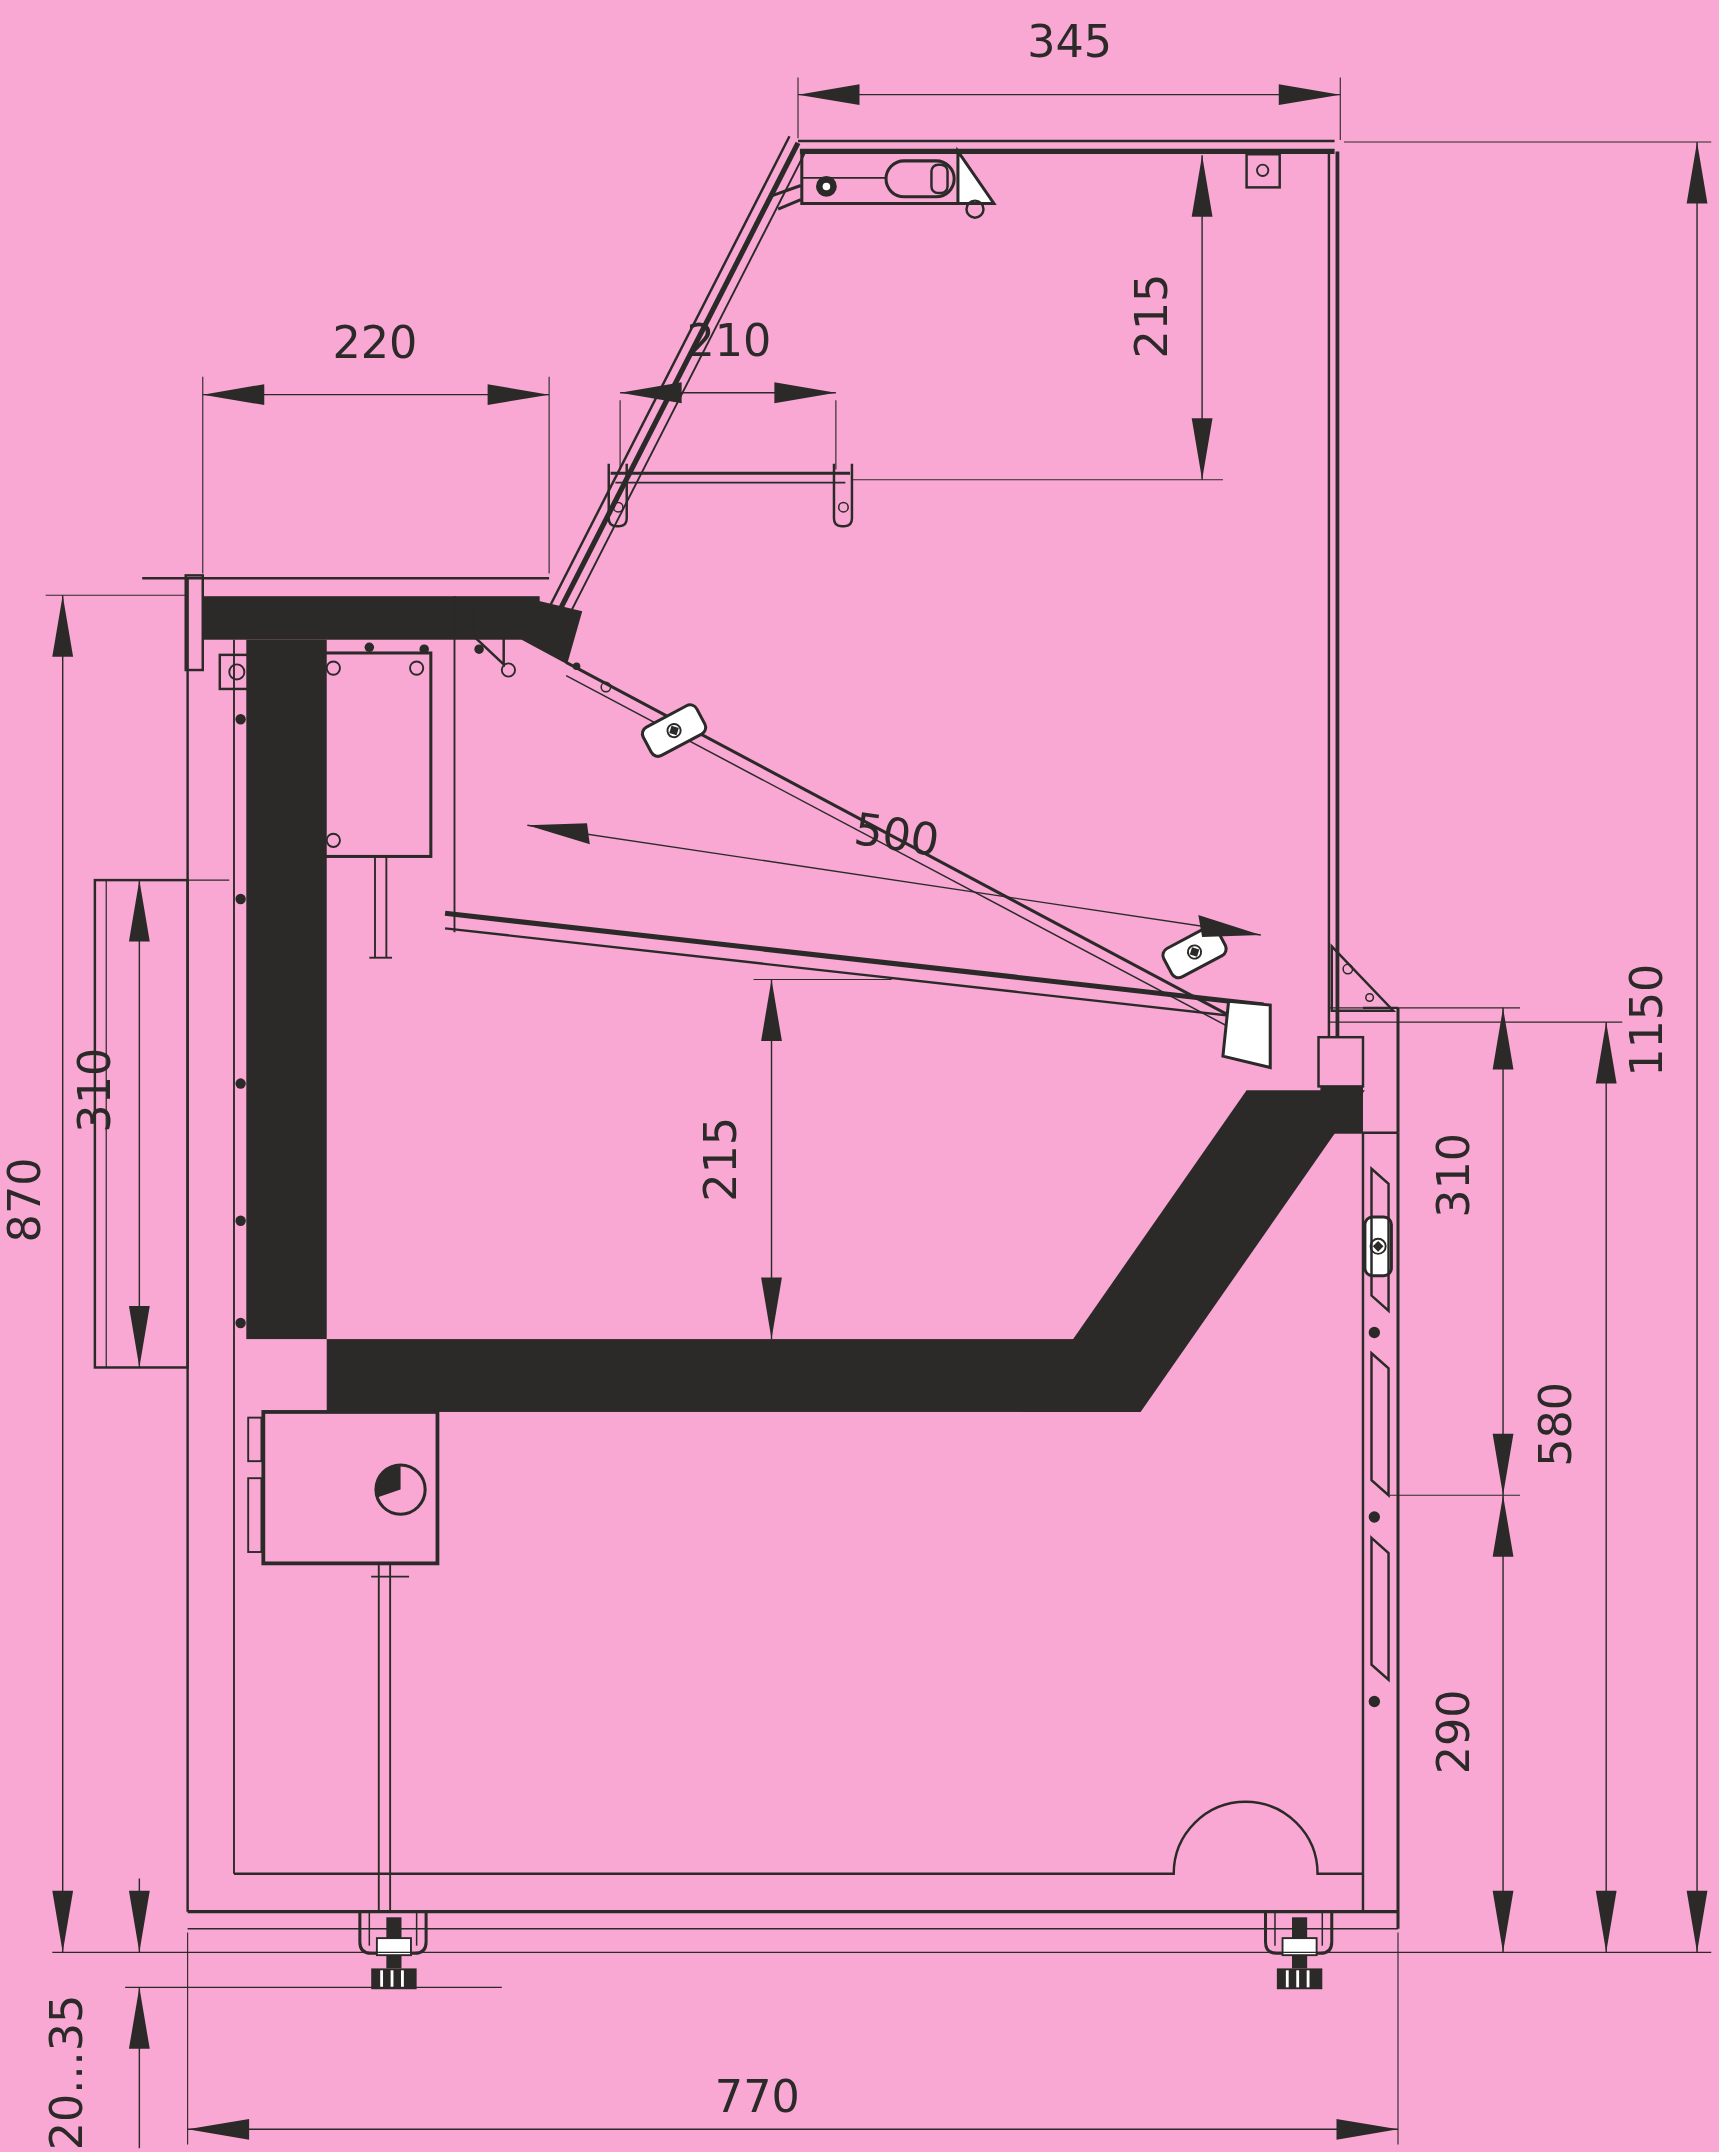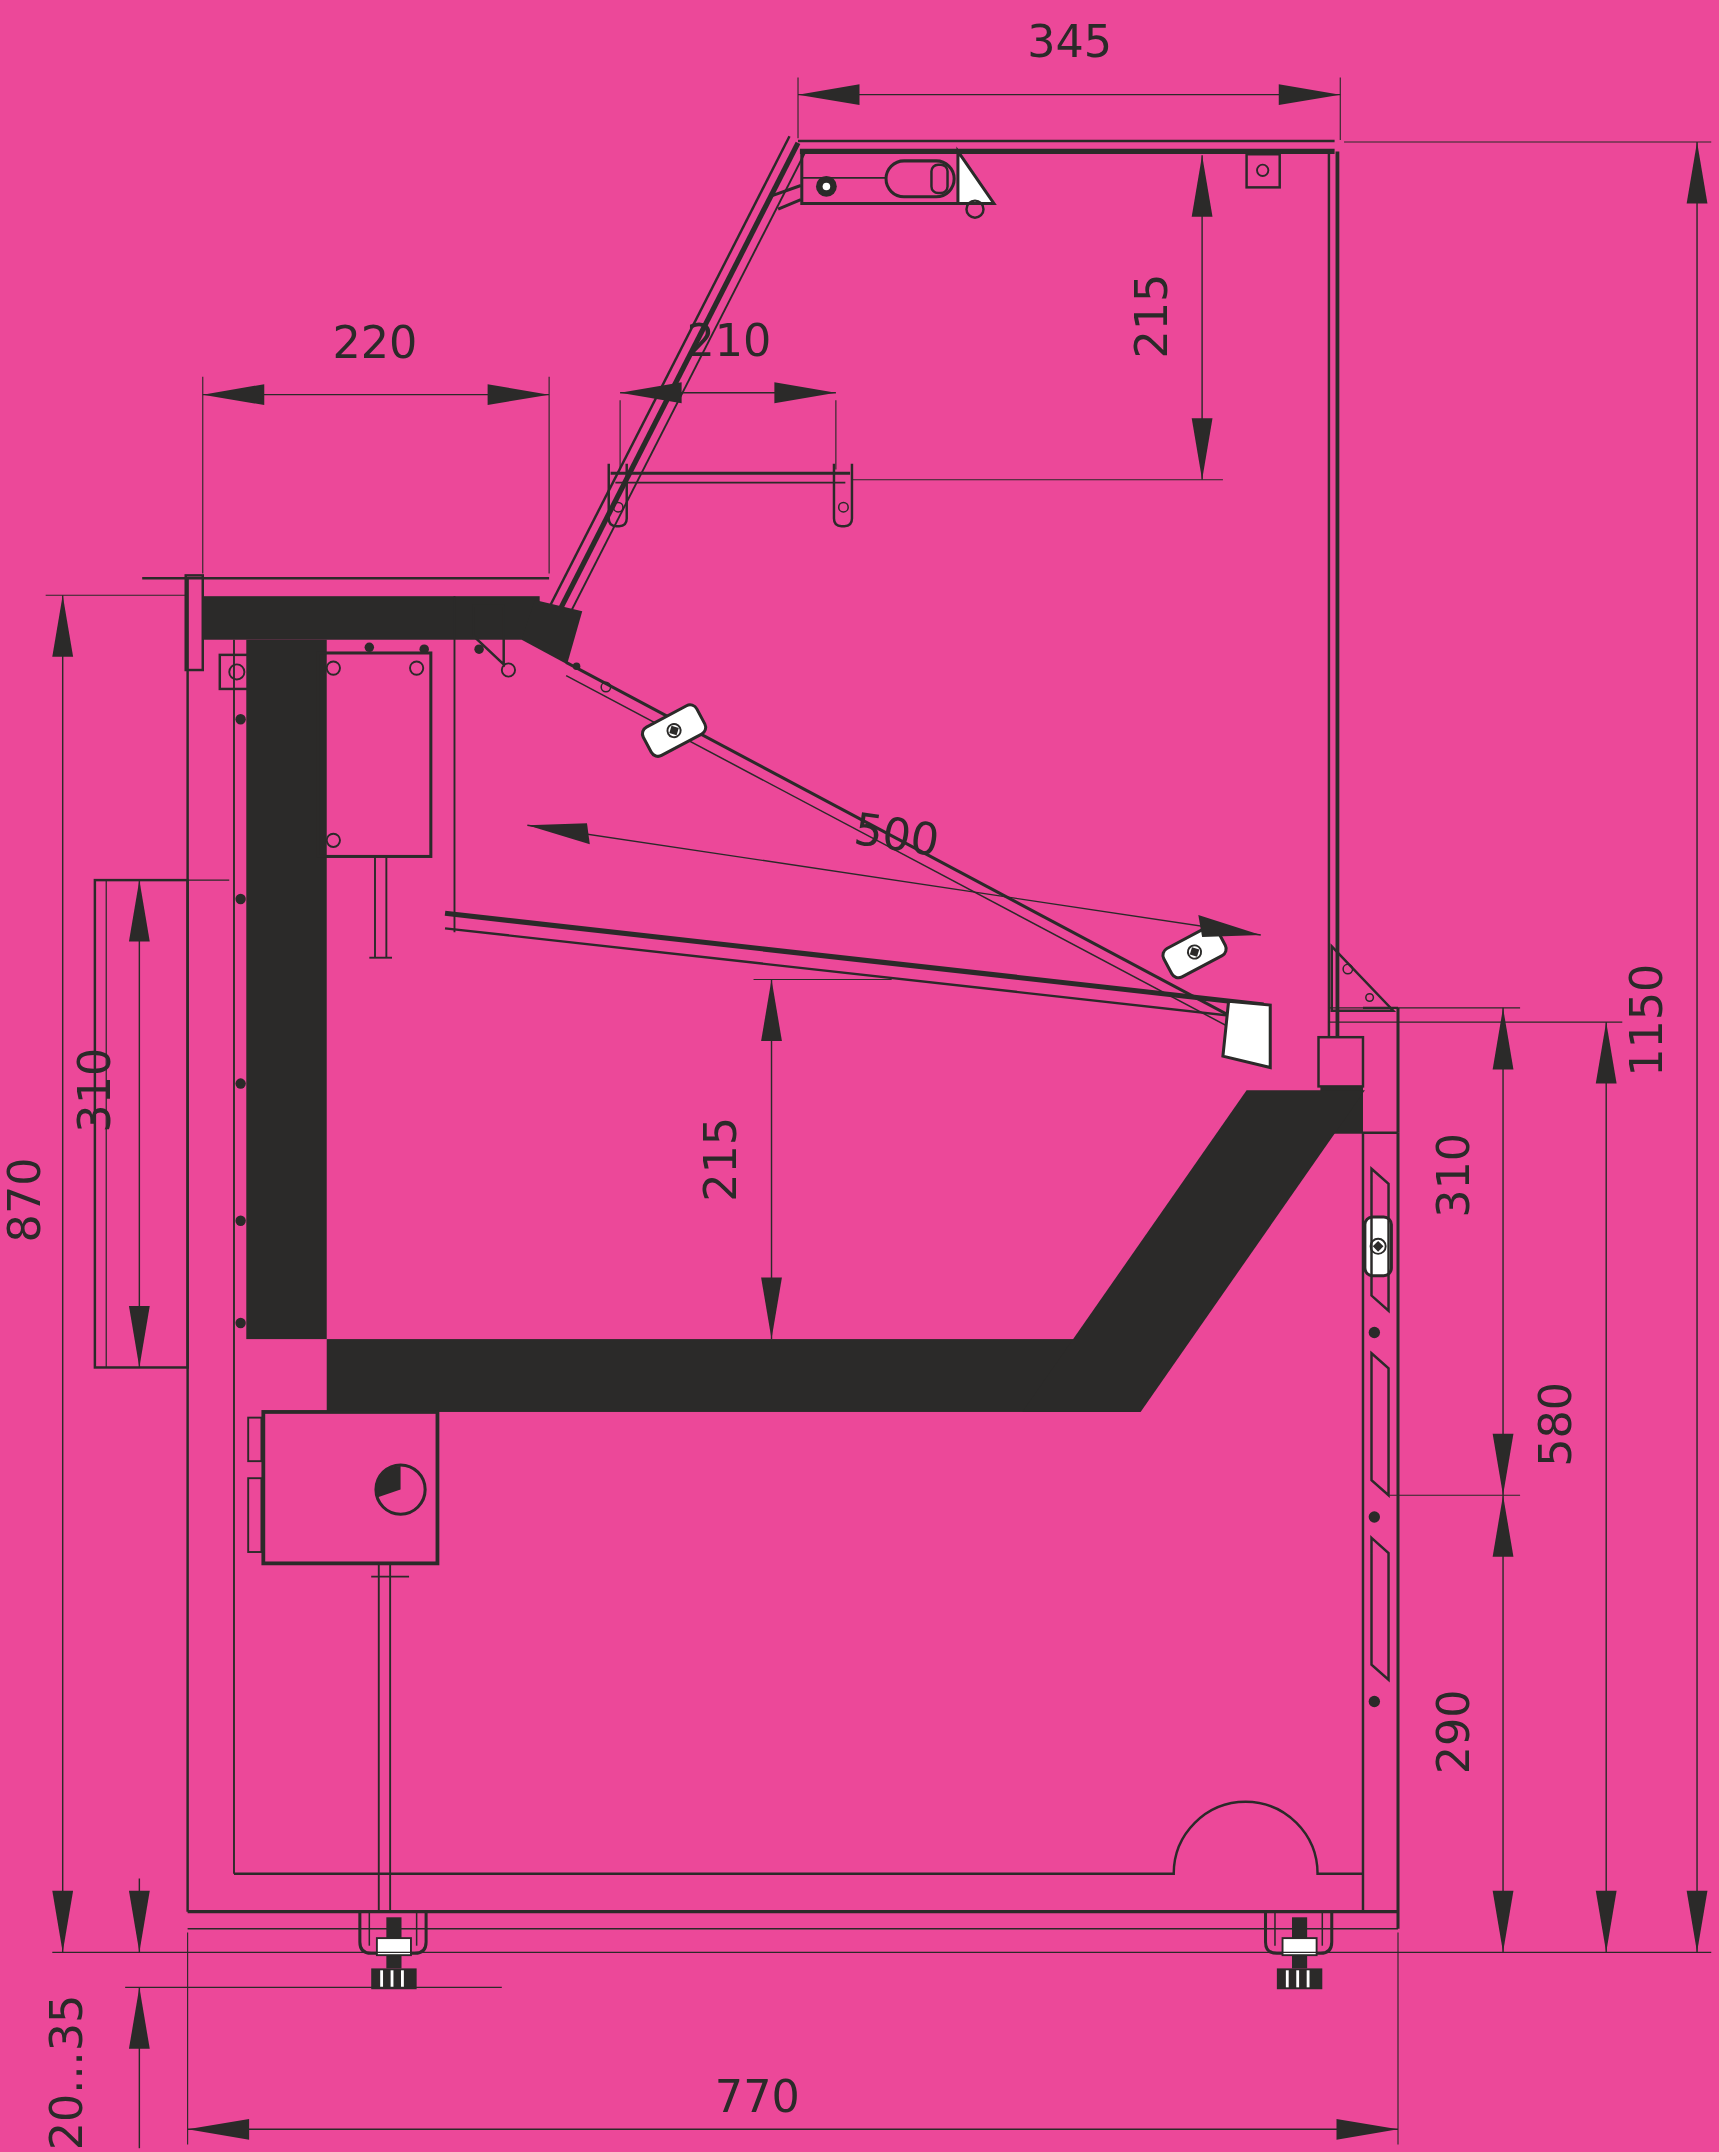--- a/index.html
+++ b/index.html
@@ -1,17 +1,17 @@
 <!DOCTYPE html>
 <html style="font-size:15px"><head>
 <meta charset="utf-8">
 <style>
   html,body{margin:0;padding:0;background:#ffffff;}
   body{font-family:"DejaVu Sans","Liberation Sans",sans-serif;}
-  .stage{width:1720px;height:2152px;position:relative;background:#ec4899;margin:0 auto;}
+  .stage{width:1720px;height:2152px;position:relative;background:#f9a8d4;margin:0 auto;}
   svg{display:block;}
   .ln{stroke:#2b2a29;fill:none;}
   .w1{stroke-width:1.3;}
   .w15{stroke-width:1.6;}
   .w2{stroke-width:2;}
   .w25{stroke-width:2.6;}
   .w3{stroke-width:3.2;}
   .w4{stroke-width:4;}
   .w5{stroke-width:5.5;}
   .fill{fill:#2b2a29;stroke:none;}

